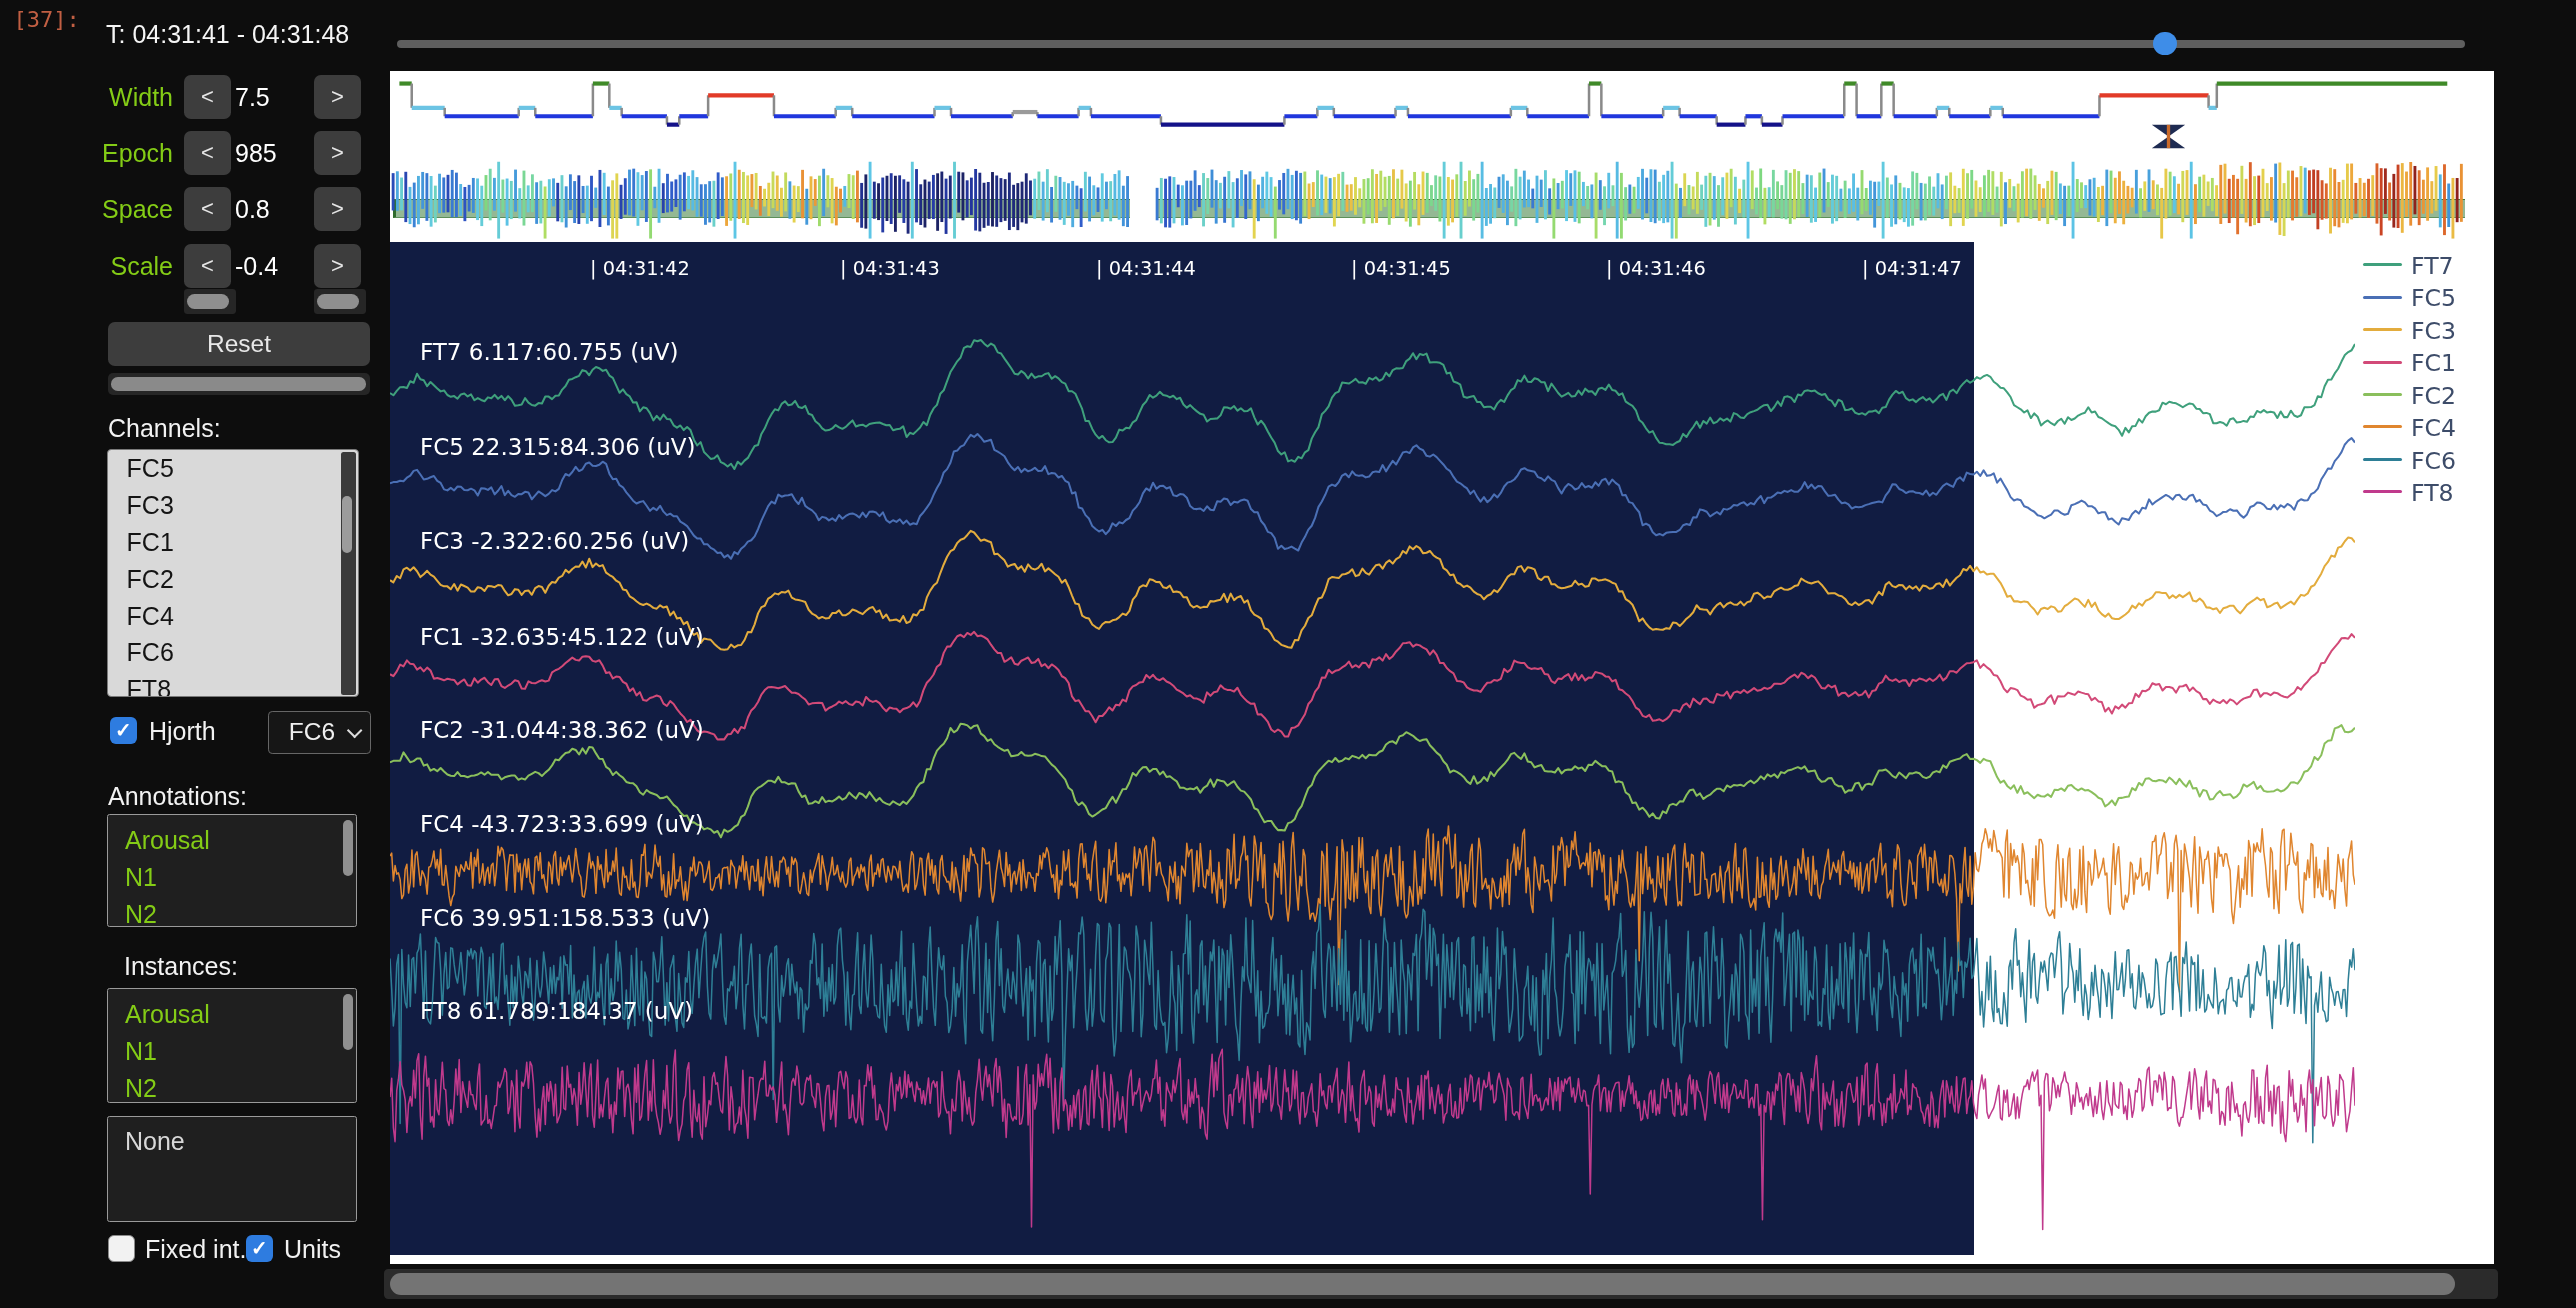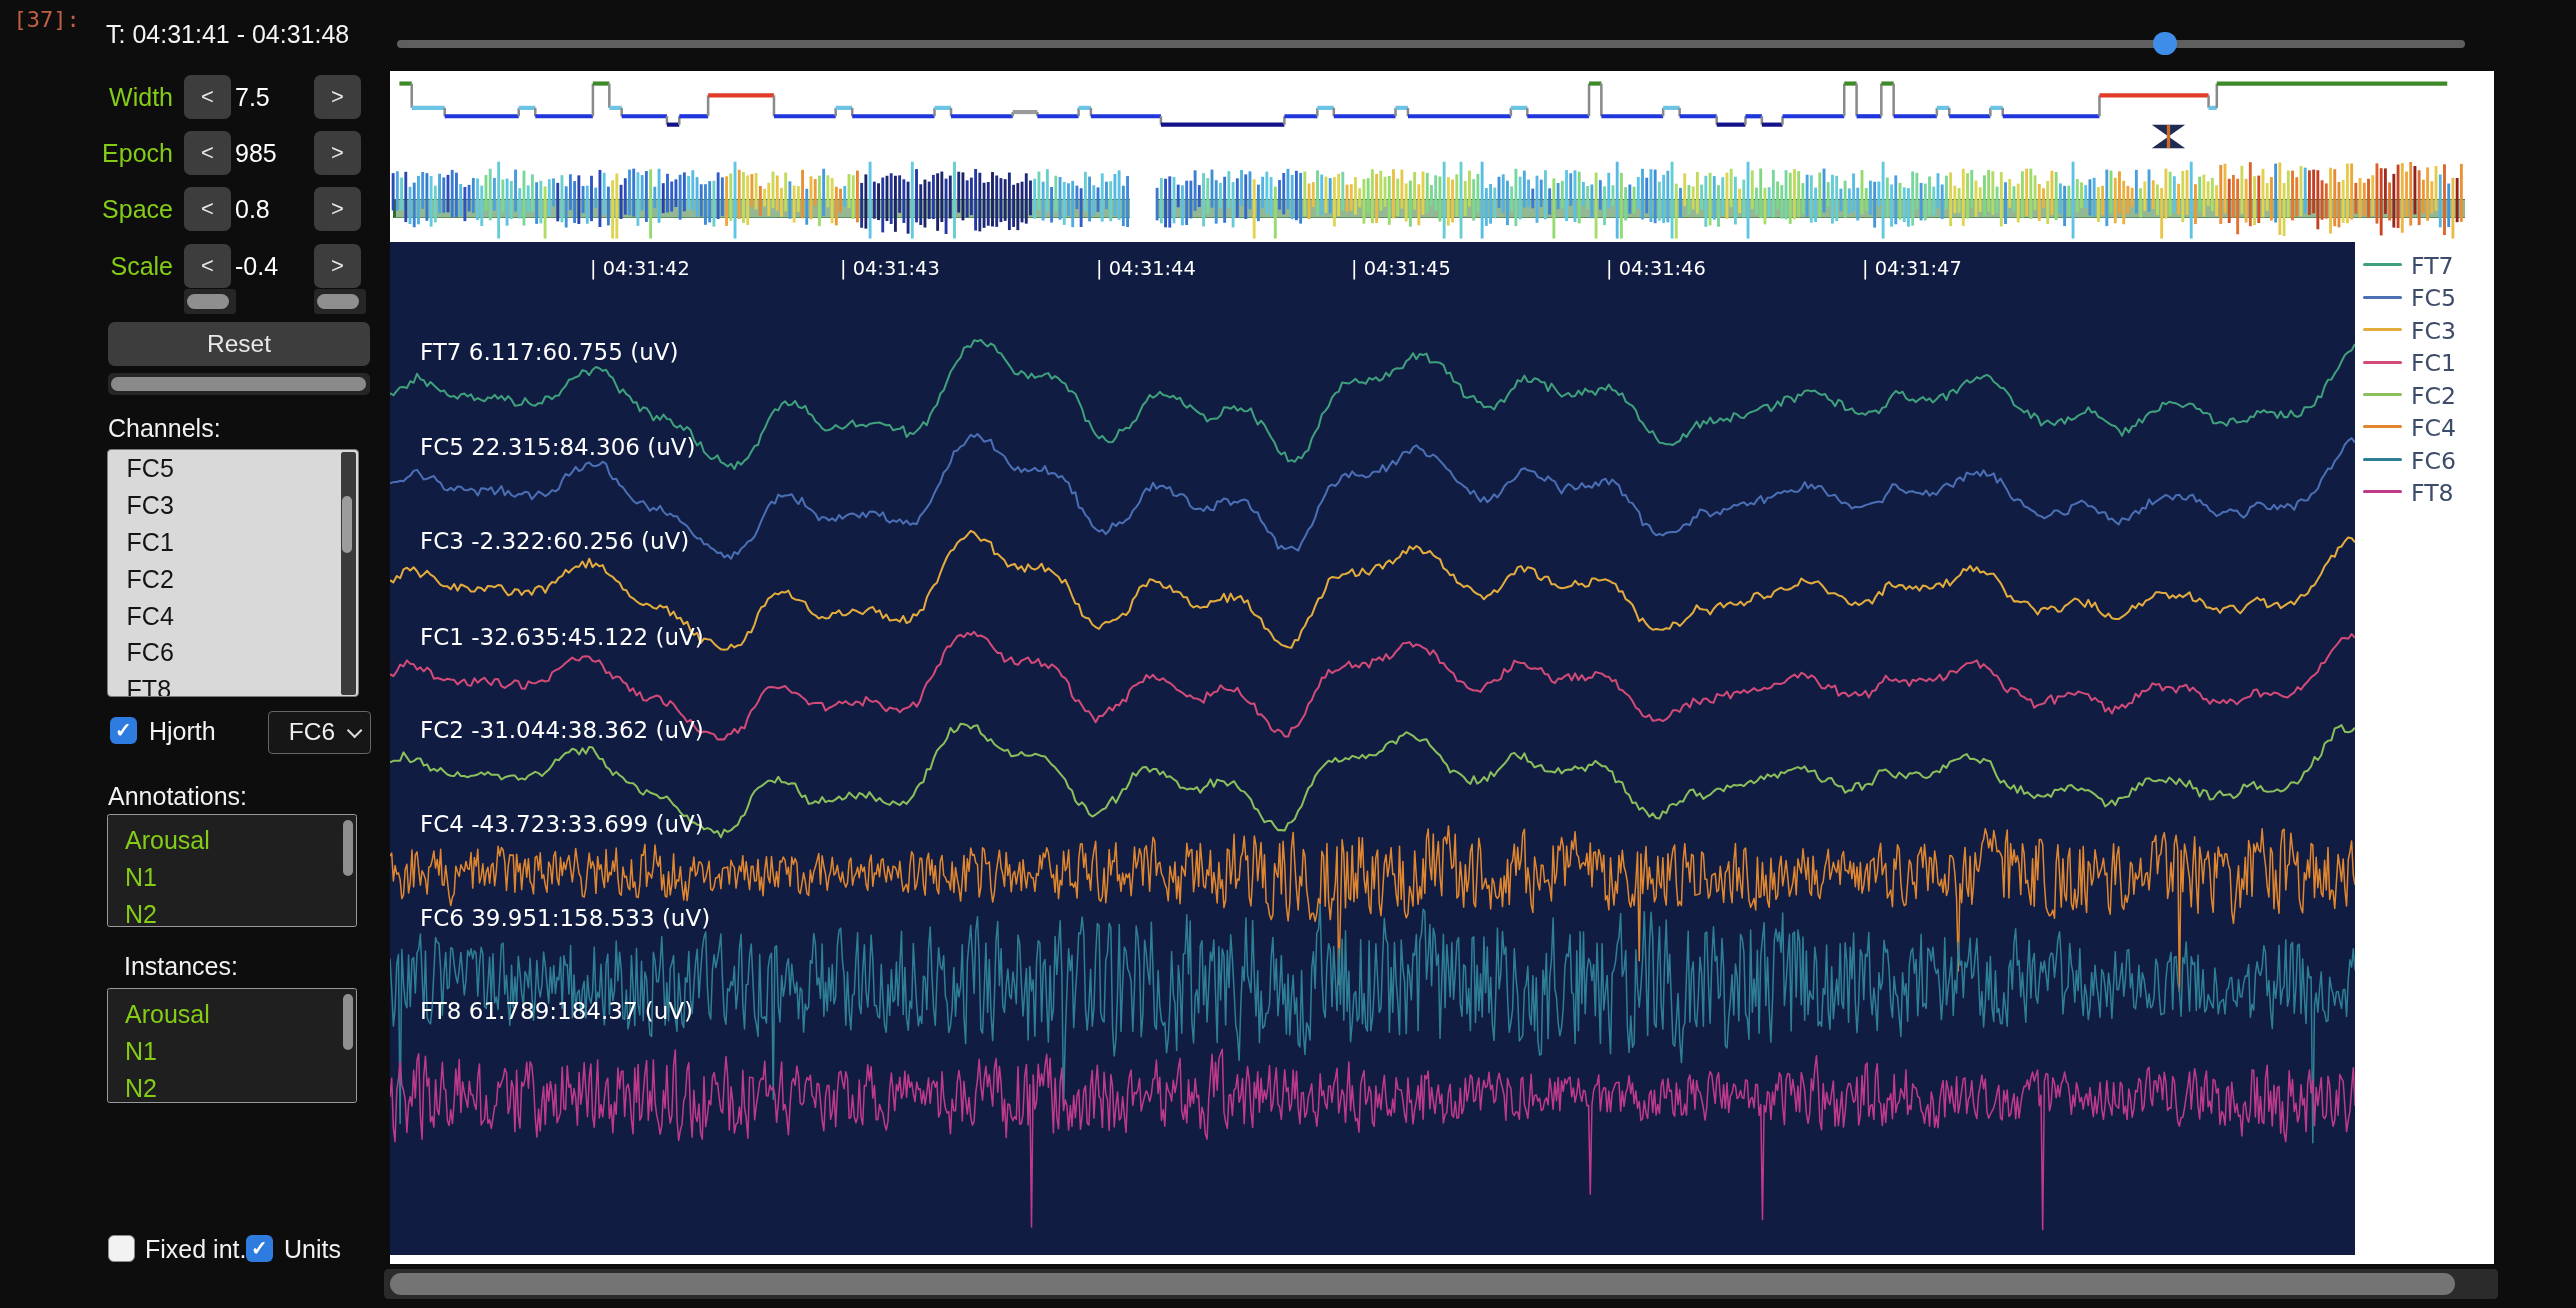--- a/index.html
+++ b/index.html
@@ -39,21 +39,21 @@
     border-radius:4.2px;color:#efefef;font-size:24.5px;line-height:39px;text-align:center;cursor:pointer;}
   .dd-chevron{position:absolute;right:10px;top:12.7px;width:9.3px;height:9.3px;border-right:2.5px solid #dcdcdc;
     border-bottom:2.5px solid #dcdcdc;transform:rotate(45deg);}
   .dark-list{width:250px;background:#1f1f1f;border:1.7px solid #9a9a9a;border-radius:2.5px;box-sizing:border-box;overflow:hidden;}
   .dark-item{padding:2.5px 0 2.5px 17px;font-size:25px;color:#84cc16;line-height:32px;}
   .dark-scroll{position:absolute;right:3.4px;top:5px;width:10px;height:56px;background:#8f8f8f;border-radius:5px;}
 
   
   .main-panel{left:390px;top:71px;width:2104px;height:1193px;background:#ffffff;}
   .green-band{top:128px;height:19.4px;background:#94b894;border-top:1.7px solid #3f7a3c;border-bottom:0.8px solid #5d8f5a;box-sizing:border-box;}
-  .navy-plot{left:390px;top:242px;width:1965px;height:1013px;background:#111c42;}
+  .navy-plot{left:390px;top:242px;width:1584px;height:1013px;background:#111c42;}
   .tick-label{position:absolute;color:#ffffff;font-family:"DejaVu Sans",sans-serif;font-size:19.4px;white-space:pre;}
   .chan-label{position:absolute;color:#ffffff;font-family:"DejaVu Sans",sans-serif;font-size:23px;white-space:pre;}
   .legend-text{position:absolute;color:#3d4c69;font-family:"DejaVu Sans",sans-serif;font-size:23.6px;}
   .legend-line{position:absolute;width:39px;height:3.4px;border-radius:1.7px;}
 
   
   .bottom-track{left:384px;top:1269px;width:2114px;height:30px;background:#2b2b2b;border-radius:4.2px;}
   .bottom-thumb{position:absolute;left:5.9px;top:4.2px;width:2065px;height:22px;background:#747474;border-radius:11px;}
 </style>
 </head>
@@ -135,20 +135,25 @@
   <div class="abs side-label" style="left:124px;top:952px;">Instances:</div>
   <div class="abs dark-list" style="left:107px;top:988px;height:115px;">
     <div id="inst-items" style="padding-top:6.8px;">
         <div class="dark-item">Arousal</div>
         <div class="dark-item">N1</div>
         <div class="dark-item">N2</div>
       </div>
     <div class="dark-scroll"></div>
   </div>
 
+  <div class="abs dark-list" style="left:107px;top:1116px;height:106px;">
+    <div id="none-items" style="padding-top:5px;">
+        <div class="dark-item" style="color:#d8d8d8;">None</div>
+      </div>
+  </div>
 
   <div id="footer-checks">
       <div class="abs checkbox off" style="left:108px;top:1235px;"></div>
     <div class="abs side-label" style="left:145px;top:1235px;">Fixed int.</div>
       <div class="abs checkbox on" style="left:246px;top:1235px;">✓</div>
     <div class="abs side-label" style="left:284px;top:1235px;">Units</div>
     </div>
 
   <div class="abs main-panel">
 

